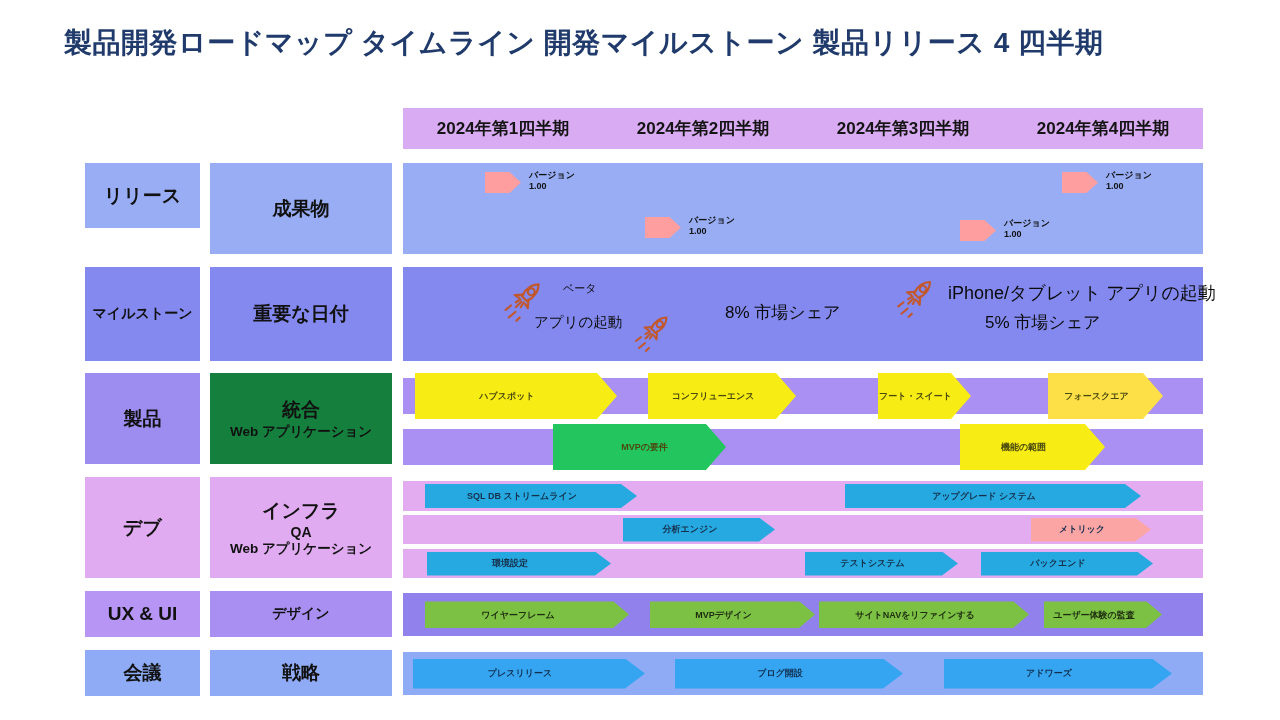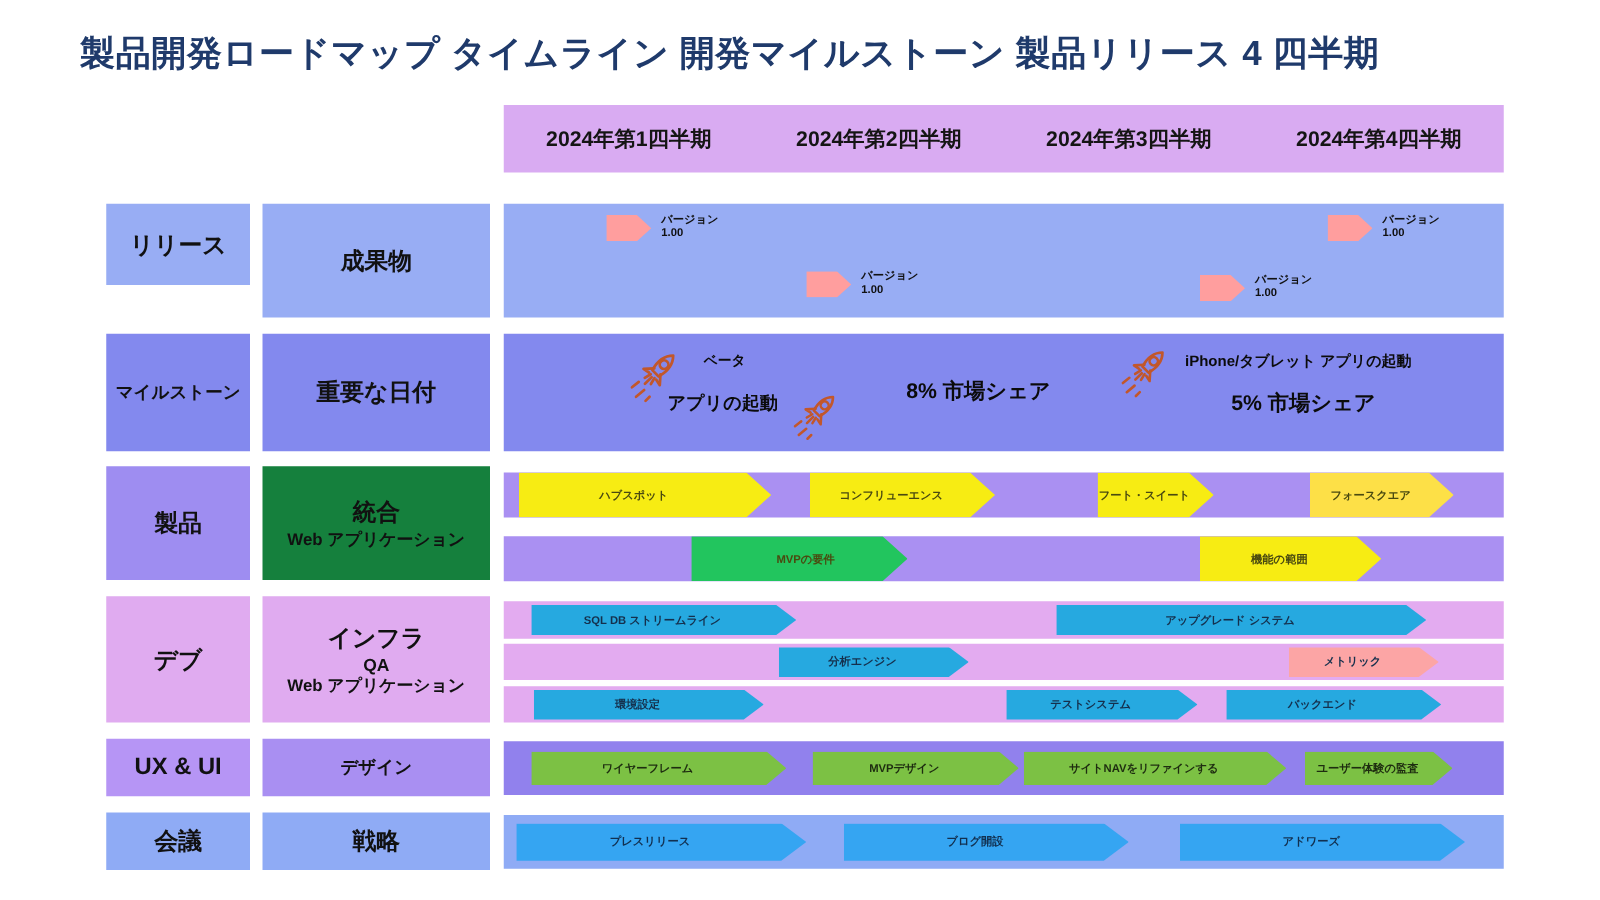--- a/index.html
+++ b/index.html
@@ -1,40 +1,40 @@
 <!DOCTYPE html>
 <html style="--rocket: #c2572b;"><head>
 <meta charset="utf-8">
 <style>
   html,body{margin:0;padding:0;background:#fff;}
   body{font-family:"Liberation Sans","DejaVu Sans",sans-serif;}
   .stage{position:relative;width:1280px;height:720px;background:#fff;overflow:hidden;}
   .title{position:absolute;left:64px;top:24px;font-size:28px;font-weight:bold;letter-spacing:.5px;}
-  .qheader{position:absolute;left:403px;top:84px;width:800px;height:54px;display:flex;text-align:center;}
+  .qheader{position:absolute;left:403px;top:108px;width:800px;height:41px;display:flex;text-align:center;}
   .qcell{flex:1;display:flex;align-items:center;justify-content:center;font-size:17px;font-weight:bold;color:#151515;}
   .labelbox{position:absolute;display:flex;flex-direction:column;align-items:center;justify-content:center;color:#111;text-align:center;}
   .col1{left:85px;width:115px;}
   .col2{left:210px;width:182px;}
   .band{position:absolute;left:403px;width:800px;}
   .lab-lg{font-size:19px;font-weight:bold;}
   .lab-md{font-size:14px;font-weight:bold;}
   .lab-sm{font-size:13.5px;font-weight:bold;}
   .bar{position:absolute;top:50%;transform:translateY(-50%);display:flex;align-items:center;}
   .bar span{width:100%;text-align:center;padding-right:18px;font-size:9px;font-weight:bold;white-space:nowrap;overflow:hidden;}
-  .bar-product{height:36px;clip-path:polygon(0 0,calc(100% - 20px) 0,100% 50%,calc(100% - 20px) 100%,0 100%);}
+  .bar-product{height:46px;clip-path:polygon(0 0,calc(100% - 20px) 0,100% 50%,calc(100% - 20px) 100%,0 100%);}
   .bar-product span{color:#4a4a10;}
   .bar-dev{height:24px;clip-path:polygon(0 0,calc(100% - 16px) 0,100% 50%,calc(100% - 16px) 100%,0 100%);}
   .bar-dev span{color:#15304d;}
   .bar-design{height:27px;clip-path:polygon(0 0,calc(100% - 16px) 0,100% 50%,calc(100% - 16px) 100%,0 100%);}
   .bar-design span{color:#1e2d10;}
   .bar-strategy{height:30px;clip-path:polygon(0 0,calc(100% - 20px) 0,100% 50%,calc(100% - 20px) 100%,0 100%);}
   .bar-strategy span{color:#123050;}
   .vmarker{position:absolute;width:36px;height:21px;clip-path:polygon(0 0,68% 0,100% 50%,68% 100%,0 100%);}
   .vlabel{position:absolute;width:48px;font-size:9px;font-weight:bold;color:#111;line-height:1.2;}
-  .ms-text{position:absolute;color:#0b0b0b;font-weight:bold;white-space:nowrap;}
+  .ms-text{position:absolute;color:#0b0b0b;font-weight:normal;white-space:nowrap;}
   .rocket{position:absolute;}
   .rocket svg path,.rocket svg circle{stroke:var(--rocket,#c2572b);}
 </style>
 </head>
 <body>
 
 <div class="stage">
 
   <div class="title" style="color: rgb(31, 58, 107);">製品開発ロードマップ タイムライン 開発マイルストーン 製品リリース 4 四半期</div>
 
@@ -113,21 +113,21 @@
           <path d="M27.2 21.5 L32.5 27.5 L27.8 26.5"></path>
           <path d="M22 26.5 L20.8 31.5"></path>
           <path d="M26 26.5 L27.2 31.5"></path>
           <path d="M24 27.5 L24 34.5"></path>
         </g>
         <path d="M7 34 L12 30"></path>
           <path d="M10 41 L16 36"></path>
           <path d="M17 44 L20 41"></path>
       </svg>
     </div>
-    <div class="ms-text" style="left:545px;top:14px;font-size:12px;">iPhone/タブレット アプリの起動</div>
+    <div class="ms-text" style="left:545px;top:14px;font-size:18px;">iPhone/タブレット アプリの起動</div>
     <div class="ms-text" style="left:582px;top:44px;font-size:17px;">5% 市場シェア</div>
   </div>
 
   <div class="labelbox col1" style="top: 373px; height: 91px; background: rgb(158, 141, 241);">
     <span class="lab-lg">製品</span>
   </div>
   <div class="labelbox col2" style="top: 373px; height: 91px; background: #15803d;">
     <span class="lab-lg">統合</span>
     <span class="lab-sm">Web アプリケーション</span>
   </div>

